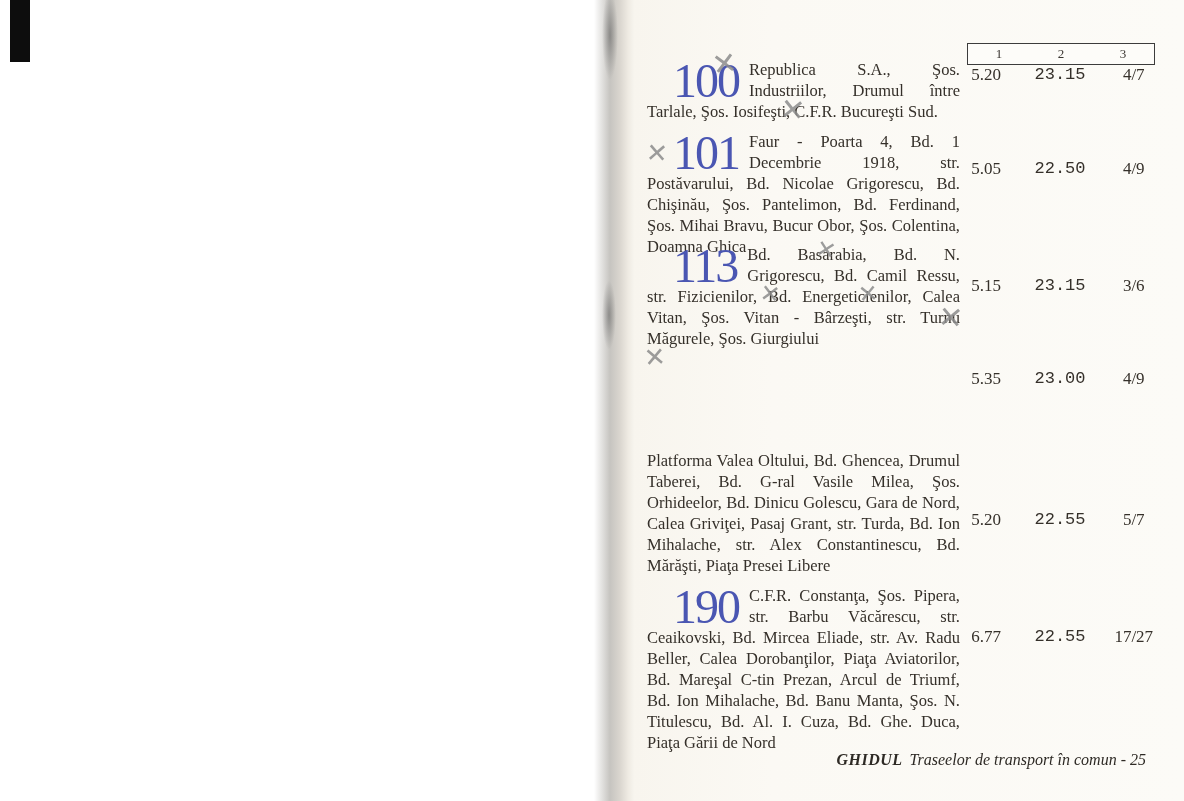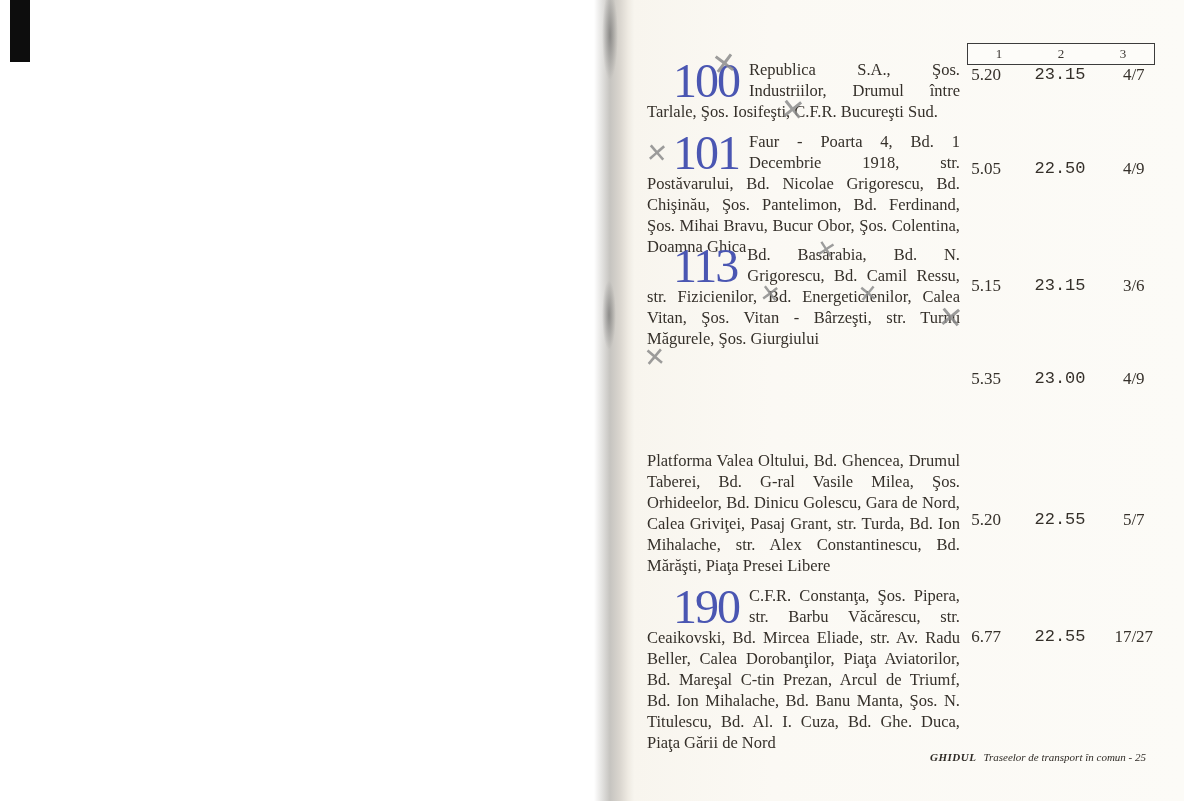--- a/index.html
+++ b/index.html
@@ -24,21 +24,21 @@
   .vals .c1{width:62px;} .vals .c2{width:64px;font-family:Liberation Mono, monospace;} .vals .c3{width:62px;}
 
   .entry{position:absolute;left:647px;width:313px;text-align:justify;
          font-size:16.5px;line-height:21px;color:#35302a;}
   .entry .num{float:left;height:42px;padding-left:26px;margin-right:10px;
          font-size:48px;line-height:44px;letter-spacing:-2px;color:#4a56b2;overflow:visible;}
 
   .xmark{position:absolute;color:#8c8c8c;opacity:.85;font-family:"DejaVu Sans",sans-serif;
          font-weight:400;pointer-events:none;}
 
-  .footer{position:absolute;right:38px;top:751px;font-size:11px;font-style:italic;color:#2e2a25;white-space:nowrap;}
+  .footer{position:absolute;right:38px;top:751px;font-size:16px;font-style:italic;color:#2e2a25;white-space:nowrap;}
   .footer .brand{font-weight:bold;margin-right:7px;letter-spacing:.5px;}
 </style>
 </head>
 <body>
 
 <div class="canvas">
 
   <div class="corner-bar"></div>
   <div class="gutter"></div>
   <div class="page"></div>

